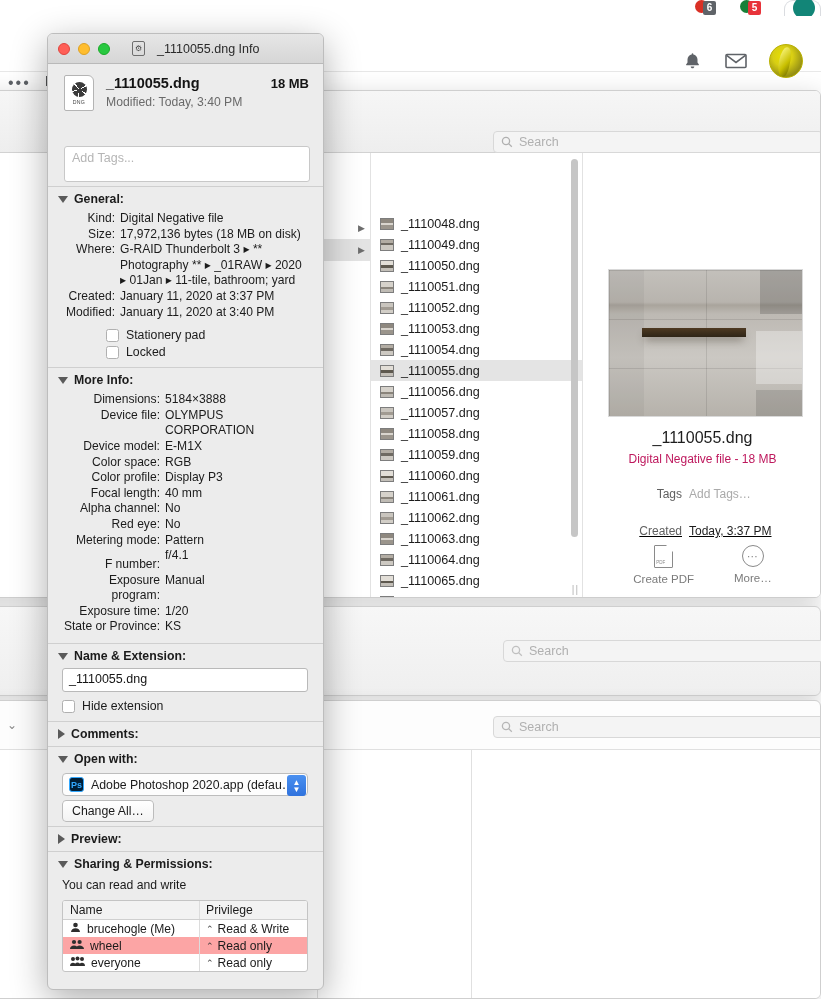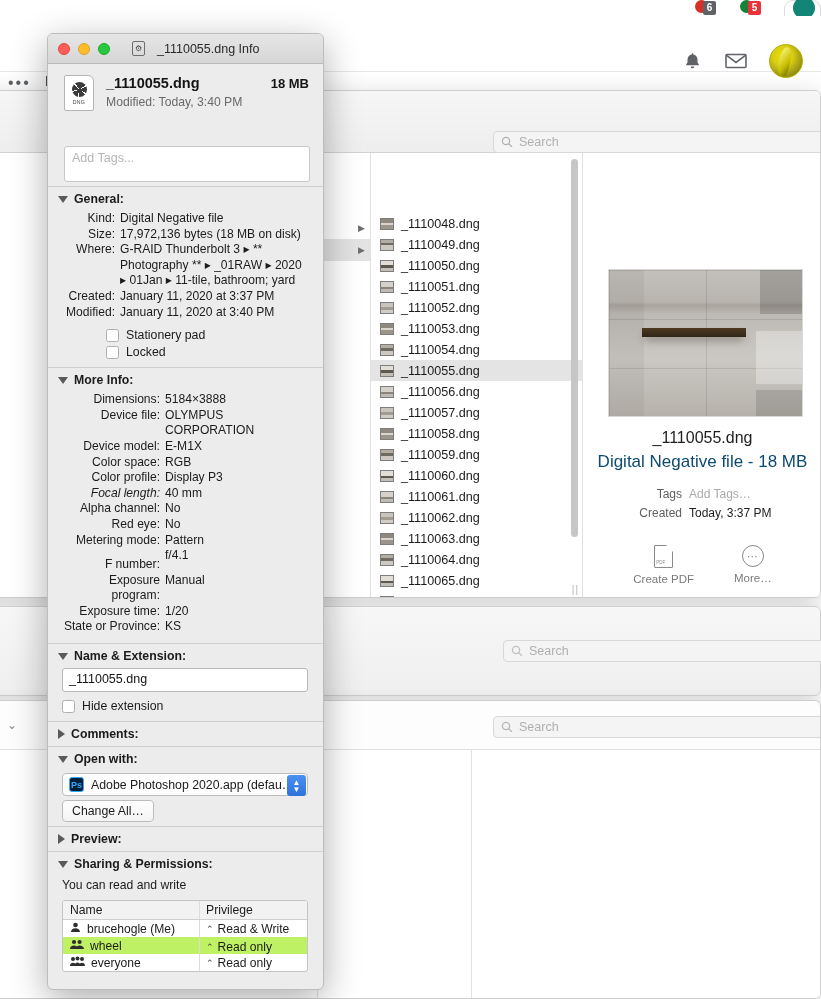--- a/index.html
+++ b/index.html
@@ -140,21 +140,21 @@
     box-shadow:0 5px 8px -3px rgba(40,30,18,0.75);
   }
   .prev-img .tile-a{ position:absolute; left:0; top:0; width:18%; height:100%; background:rgba(0,0,0,0.045); }
   .prev-img .tile-b{ position:absolute; right:0; top:0; width:22%; height:30%; background:rgba(0,0,0,0.16); }
   .prev-img .tile-c{ position:absolute; right:0; top:42%; width:24%; height:36%; background:rgba(255,255,255,0.32); }
   .prev-img .tile-d{ position:absolute; right:0; bottom:0; width:24%; height:18%; background:rgba(0,0,0,0.12); }
 
   .prev-title { position:absolute; left:0; top:276px; width:239px; text-align:center;
                 font-size:16px; color:#1d1d1d; }
   .prev-sub { position:absolute; left:0; top:299px; width:239px; text-align:center;
-              font-size:17px; color:#0c4a6e; }
+              font-size:12px; color:#be185d; }
   .meta-row { position:absolute; width:239px; font-size:12px; display:flex; }
   .meta-k { width:106px; text-align:right; color:#606060; padding-right:7px; }
   .meta-v { color:#1d1d1d; }
   .meta-v.ph { color:#aaaaaa; }
   .prev-actions {
     position:absolute; left:0; bottom:14px; width:239px;
     display:flex; justify-content:center; gap:40px;
   }
   .pa { display:flex; flex-direction:column; align-items:center; gap:5px; cursor:pointer; }
   .pa-label { font-size:11.5px; color:#7b7b7b; }
@@ -278,21 +278,21 @@
     font-size:12.3px; padding:3px 9px; color:#1b1b1b;
   }
 
   .permtable {
     width:246px; background:#fff; border:1px solid #c4c4c4; border-radius:3px; overflow:hidden;
   }
   .ptr { display:flex; height:17px; align-items:center; font-size:12.1px; }
   .ptr.head { background:#f2f2f2; border-bottom:1px solid #cfcfcf; height:19px; font-size:12.2px; }
   .ptc1 { width:137px; padding-left:7px; display:flex; align-items:center; gap:6px; border-right:1px solid #dcdcdc; height:100%; }
   .ptc2 { flex:1; padding-left:6px; display:flex; align-items:center; gap:4px; }
-  .ptr.alt { background:#bef264;align-items:flex-end; }
+  .ptr.alt { background:#fca5a5; }
   .person { font-size:11px; }
   .ud { font-size:9px; color:#3a3a3a; }
 
   .pad { padding:6px 14px 8px 14px; }
 </style>
 </head>
 <body>
 
 <div class="root">
 
@@ -447,21 +447,21 @@
           <div class="tile-d"></div>
           <div class="stain"></div>
         </div>
         <div class="prev-title">_1110055.dng</div>
         <div class="prev-sub">Digital Negative file - 18 MB</div>
 
         <div class="meta-row" style="top:334px;">
           <span class="meta-k">Tags</span>
           <span class="meta-v ph">Add Tags…</span>
         </div>
-        <div class="meta-row" style="top:353px;">
+        <div class="meta-row" style="top:371px;text-decoration:underline;">
           <span class="meta-k">Created</span>
           <span class="meta-v">Today, 3:37 PM</span>
         </div>
 
         <div class="prev-actions">
           <div class="pa">
             <div class="pdf-ico"></div>
             <div class="pa-label">Create PDF</div>
           </div>
           <div class="pa">
@@ -587,21 +587,21 @@
           </div>
           <div class="kv">
             <span class="k" style="width: 103px;">Color space:</span>
             <span class="v">RGB</span>
           </div>
           <div class="kv">
             <span class="k" style="width: 103px;">Color profile:</span>
             <span class="v">Display P3</span>
           </div>
           <div class="kv">
-            <span class="k" style="width: 103px; font-style: italic;">Focal length:</span>
+            <span class="k" style="width: 103px;">Focal length:</span>
             <span class="v">40 mm</span>
           </div>
           <div class="kv">
             <span class="k" style="width: 103px;">Alpha channel:</span>
             <span class="v">No</span>
           </div>
           <div class="kv">
             <span class="k" style="width: 103px;">Red eye:</span>
             <span class="v">No</span>
           </div>

